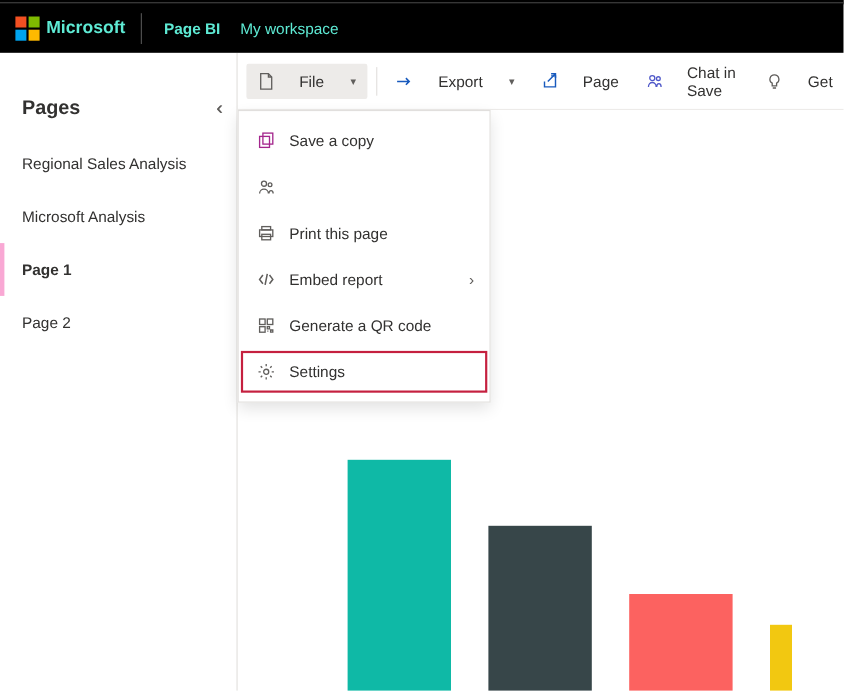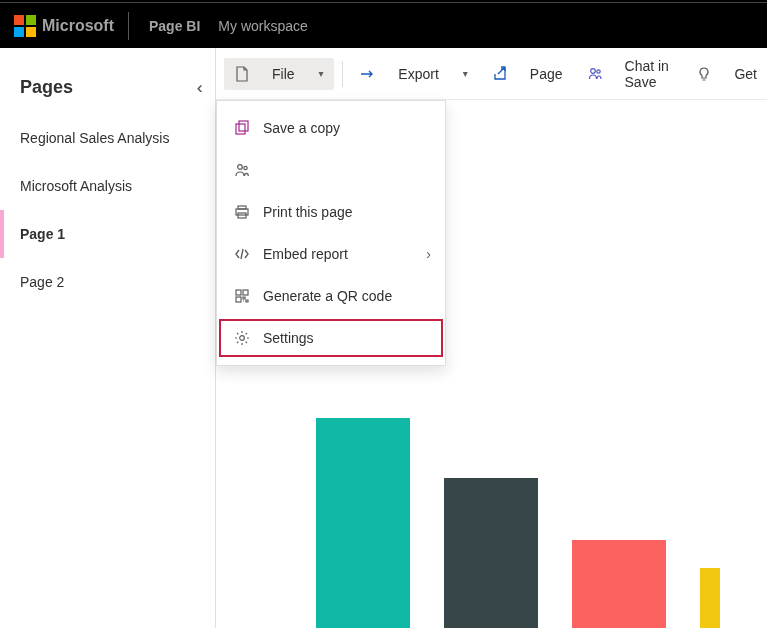--- a/index.html
+++ b/index.html
@@ -14,21 +14,21 @@
     background: #fff;
     position: relative;
   }
 
   
   .top-header {
     background: #000;
     height: 48px;
     display: flex;
     align-items: center;
-    color: #a3a3a3;
+    color: #5eead4;
     border-top: 4px solid #000;
     position: relative;
   }
   .top-header::before {
     content: "";
     position: absolute;
     top: -2px;
     left: 0;
     right: 0;
     height: 1px;
@@ -55,21 +55,21 @@
 
   
   .main {
     display: flex;
     height: calc(100% - 48px);
   }
 
   .sidebar {
     width: 216px;
     border-right: 1px solid #e1dfdd;
-    padding-top: 29px;
+    padding-top: 40px;
   }
   .sidebar-header {
     display: flex;
     align-items: center;
     justify-content: space-between;
     padding: 0 18px 16px 20px;
   }
   .sidebar-title { font-size: 18px; font-weight: 600; }
   .collapse-chevron { font-size: 17px; color: #605e5c; letter-spacing: -6px; cursor: pointer; }
   .page-item {

